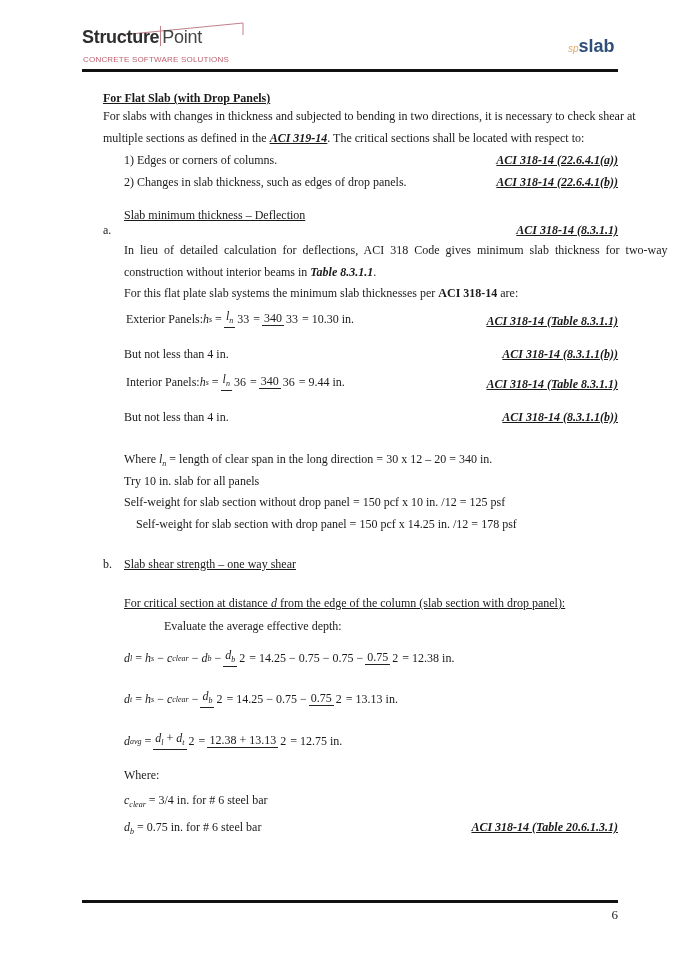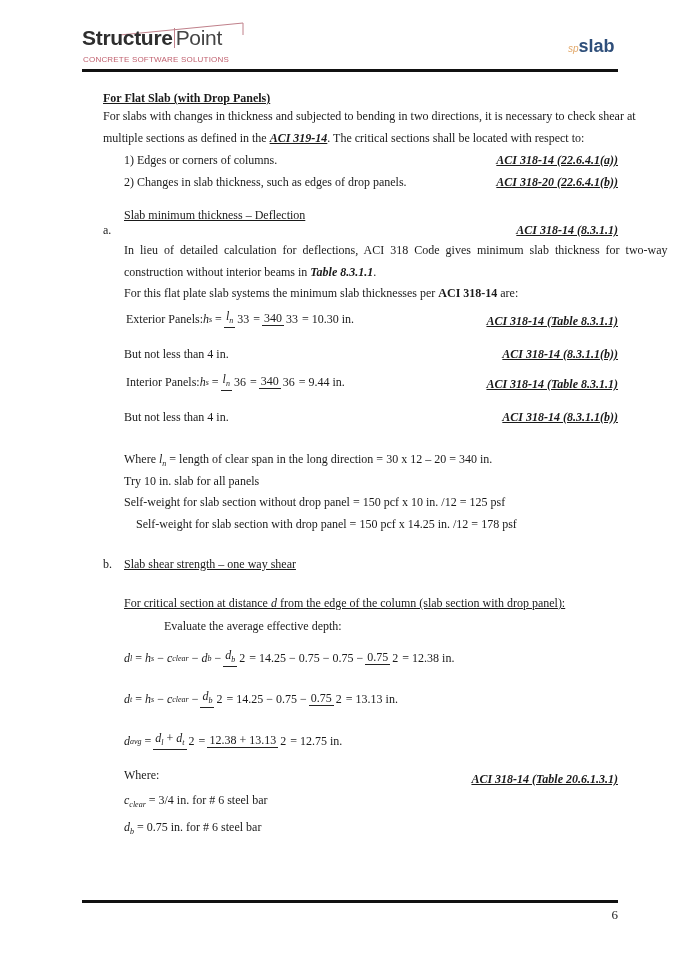--- a/index.html
+++ b/index.html
@@ -2,21 +2,21 @@
 <html><head>
   <meta charset="utf-8">
   <style>
     html, body { margin: 0; padding: 0; background: #ffffff; }
     body { width: 700px; height: 960px; position: relative; overflow: hidden;
            font-family: "Liberation Serif", "DejaVu Serif", serif; color: #1a1a1a; }
     .abs { position: absolute; }
 
     
     .logo-main { left: 82px; top: 26px; font-family: "Liberation Sans", "DejaVu Sans", sans-serif;
-                 font-size: 21px; letter-spacing: -0.3px; color: #333; white-space: nowrap; }
+                 font-size: 18px; letter-spacing: -0.3px; color: #333; white-space: nowrap; }
     .logo-main .b { font-weight: bold; color: #2e2e2e; }
     .logo-main .sep { display: inline-block; width: 1px; height: 20px; background: #c0808a;
                       vertical-align: -3px; margin: 0 1px; }
     .logo-main .p { font-weight: normal; color: #444; }
     .logo-arc { left: 118px; top: 22px; width: 130px; height: 14px; }
     .logo-sub { left: 83px; top: 55px; font-family: "Liberation Sans", "DejaVu Sans", sans-serif;
                 font-size: 8px; color: #c0616f; letter-spacing: 0.2px; white-space: nowrap; }
     .spslab { left: 568px; top: 36px; font-family: "Liberation Sans", "DejaVu Sans", sans-serif;
               white-space: nowrap; }
     .spslab .sp { font-size: 10px; color: #e2a86a; font-style: italic; }
@@ -57,21 +57,21 @@
 <div class="abs header-rule"></div>
 
 <div class="abs txt b u" style="left:103px; top:91px;">For Flat Slab (with Drop Panels)</div>
 <div class="abs txt" style="left:103px; top:109px;">For slabs with changes in thickness and subjected to bending in two directions, it is necessary to check shear at</div>
 <div class="abs txt" style="left:103px; top:131px;">
   <span>multiple sections as defined in the </span><span class="bi u">ACI 319-14</span><span>. The critical sections shall be located with respect to:</span>
 </div>
 <div class="abs txt" style="left:124px; top:153px;">1) Edges or corners of columns.</div>
 <div class="abs txt ref" style="top:153px;">ACI 318-14 (22.6.4.1(a))</div>
 <div class="abs txt" style="left:124px; top:175px;">2) Changes in slab thickness, such as edges of drop panels.</div>
-<div class="abs txt ref" style="top:175px;">ACI 318-20 (22.6.4.1(b))</div>
+<div class="abs txt ref" style="top:175px;">ACI 318-14 (22.6.4.1(b))</div>
 
 <div class="abs txt" style="left:103px; top:223px;">a.</div>
 <div class="abs txt u" style="left:124px; top:208px;">Slab minimum thickness – Deflection</div>
 <div class="abs txt ref" style="top:223px;">ACI 318-14 (8.3.1.1)</div>
 <div class="abs txt" style="left:124px; top:243px; word-spacing:3px;">In lieu of detailed calculation for deflections, ACI 318 Code gives minimum slab thickness for two-way</div>
 <div class="abs txt" style="left:124px; top:265px;">
   <span>construction without interior beams in </span><span class="bi">Table 8.3.1.1</span><span>.</span>
 </div>
 <div class="abs txt" style="left:124px; top:286px;">
   <span>For this flat plate slab systems the minimum slab thicknesses per </span><span class="b">ACI 318-14</span><span> are:</span>
@@ -194,20 +194,20 @@
     <span class="den">2</span>
   </span>
   <span>= 12.75 in.</span>
 </div>
 
 <div class="abs txt" style="left:124px; top:768px;text-align:center;">Where:</div>
 
 <div class="abs txt" style="left:124px; top:793px;">
   <span class="it">c</span><sub>clear</sub><span> = 3/4 in. for # 6 steel bar</span>
 </div>
-<div class="abs txt ref" style="top:772px;text-align:center;">ACI 318-14 (Table 20.6.1.3.1)</div>
+<div class="abs txt ref" style="top:820px;text-align:center;">ACI 318-14 (Table 20.6.1.3.1)</div>
 
 <div class="abs txt" style="left:124px; top:820px;">
   <span class="it">d</span><sub>b</sub><span> = 0.75 in. for # 6 steel bar</span>
 </div>
 
 <div class="abs footer-rule"></div>
 <div class="abs page-num">6</div>
 
 </body></html>

